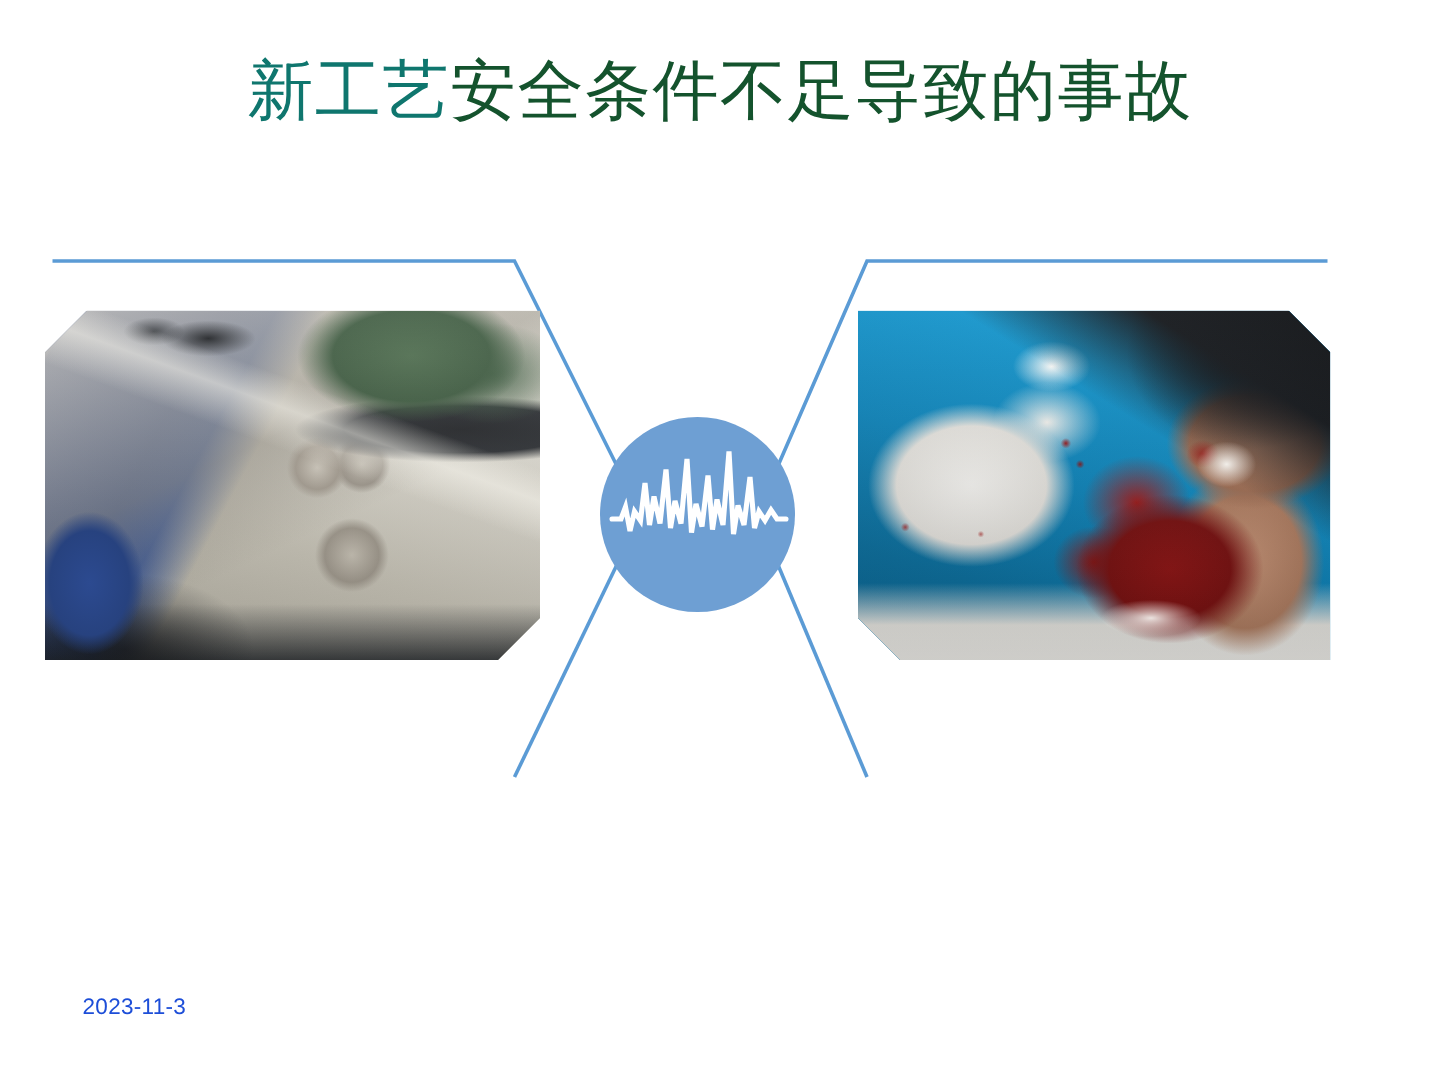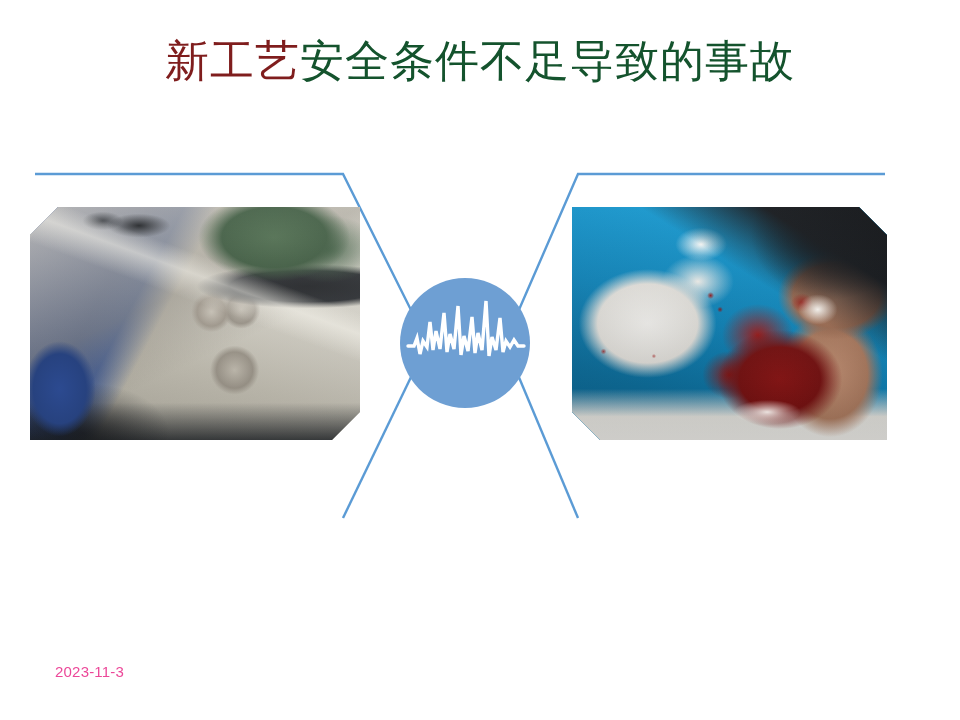--- a/index.html
+++ b/index.html
@@ -28,21 +28,21 @@
     top: 33px;
     width: 960px;
     text-align: center;
     font-size: 44px;
     line-height: 56px;
     letter-spacing: 1px;
     white-space: nowrap;
     font-family: "DejaVu Sans", "Liberation Sans", sans-serif;
     font-weight: 400;
   }
-  #title .seg-a { color: #7f1d1d; }
+  #title .seg-a { color: #0f766e; }
   #title .seg-b { color: #14532d; }
 
   
   #diagram {
     position: absolute;
     left: 0;
     top: 0;
     width: 960px;
     height: 720px;
     pointer-events: none;
@@ -159,21 +159,21 @@
       
       linear-gradient(to bottom, rgba(255,255,255,.06), rgba(0,0,0,.14));
   }
 
   
   #date {
     position: absolute;
     left: 55px;
     top: 663px;
     font-size: 15px;
-    color: #ec4899;
+    color: #1d4ed8;
     letter-spacing: .2px;
     font-family: "Liberation Sans", sans-serif;
   }
 </style>
 </head>
 <body>
 
 <div id="slide">
 
   <div id="title">

